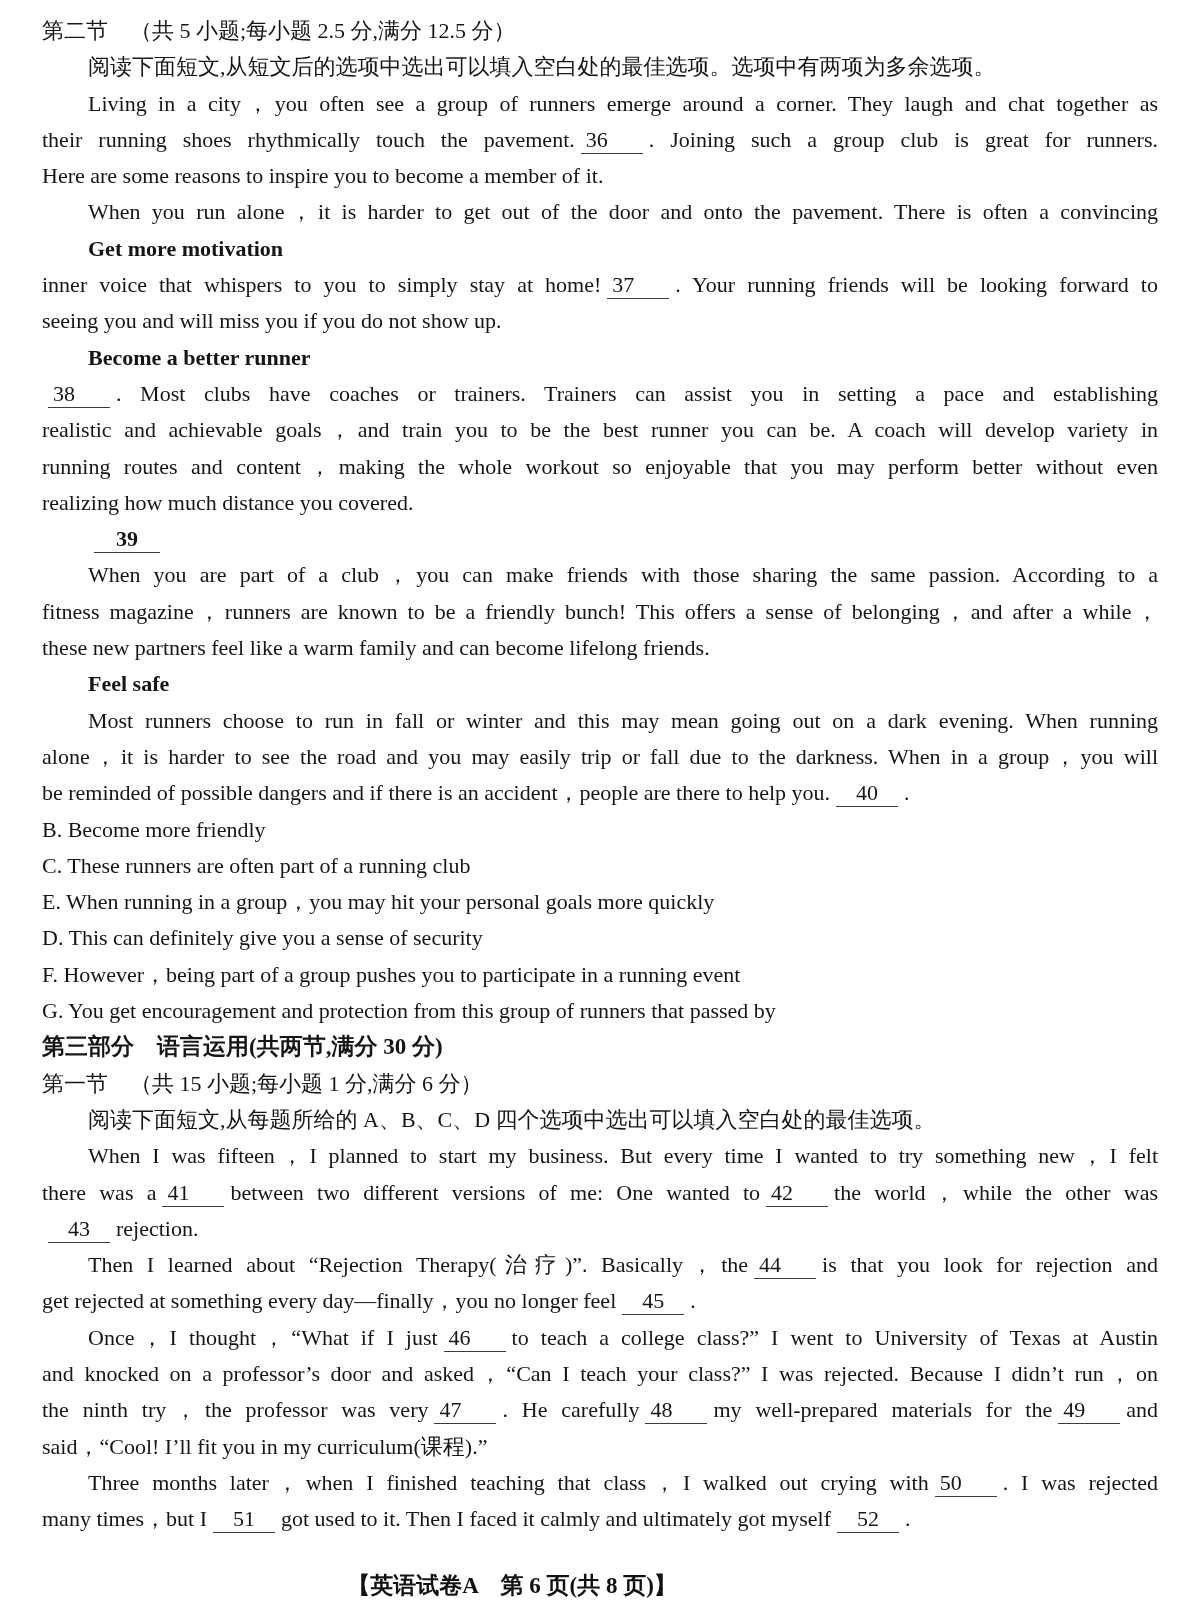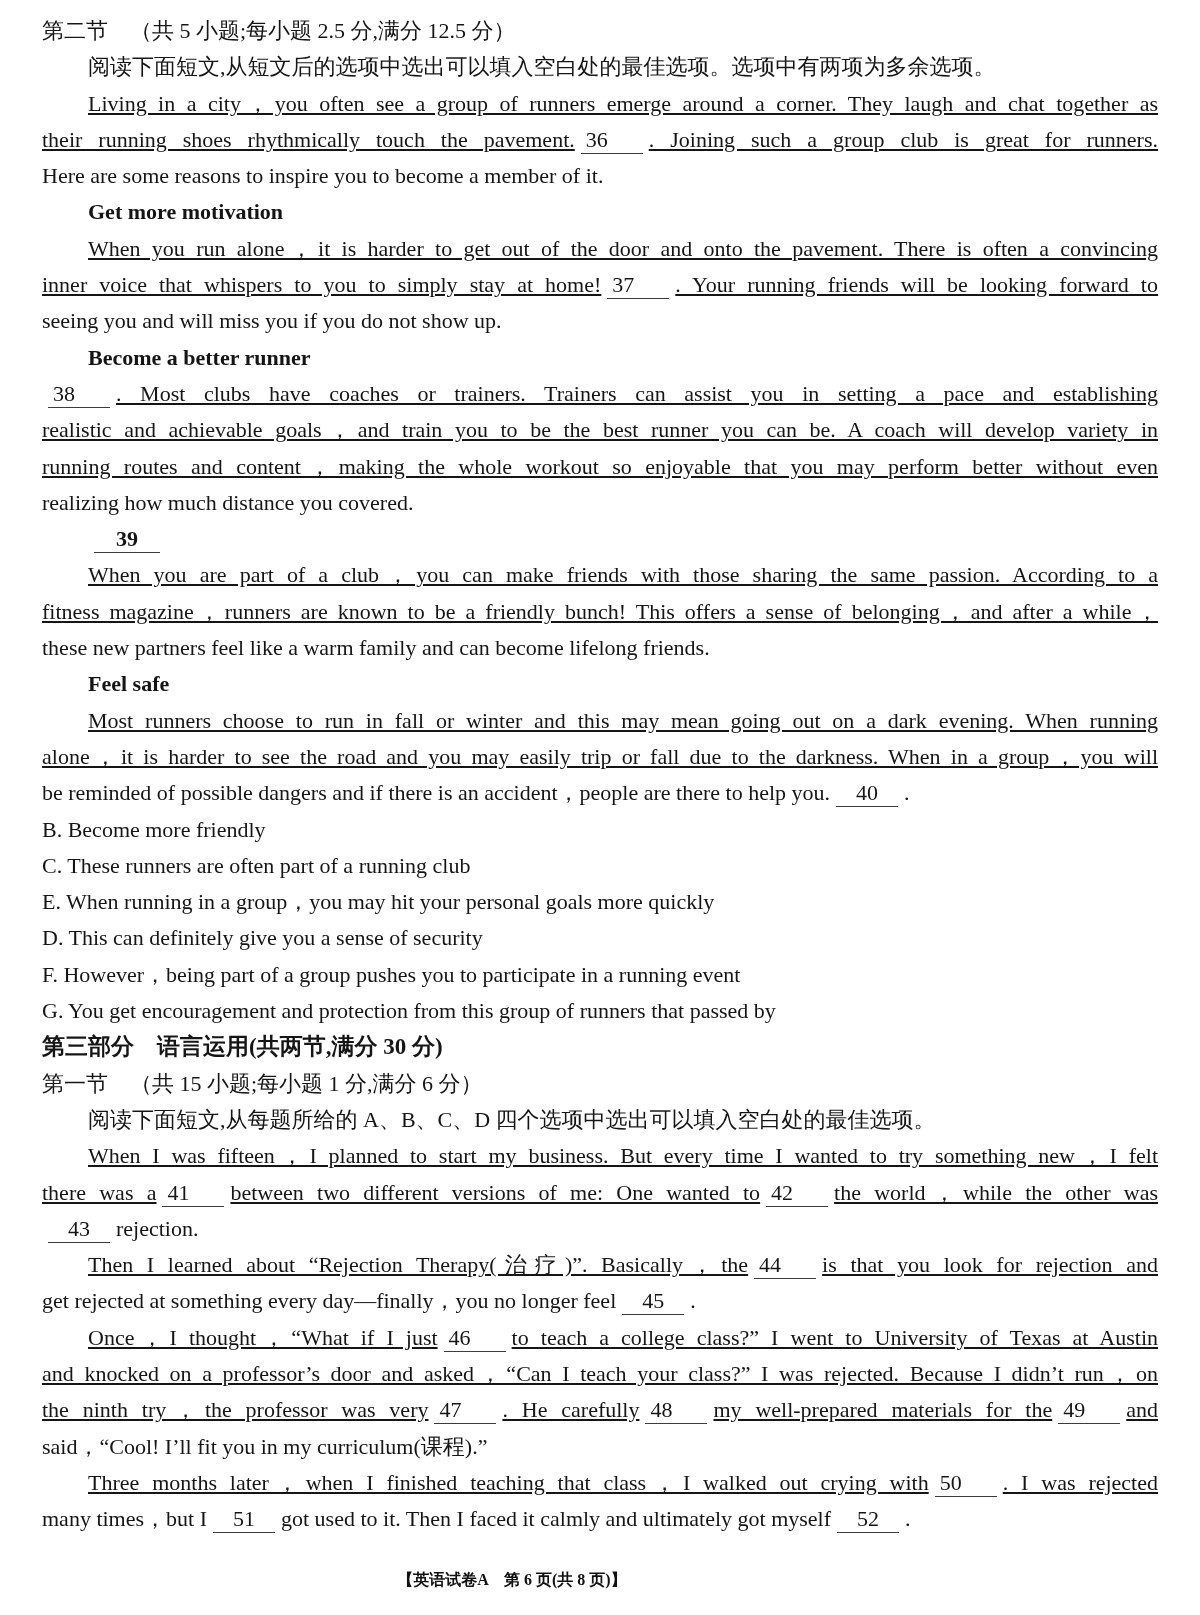--- a/index.html
+++ b/index.html
@@ -28,59 +28,59 @@
     font-size: 22px;
     font-family: "Liberation Serif", "DejaVu Serif", serif;
     white-space: normal;
   }
   .cn  { font-family: "Liberation Serif", "DejaVu Serif", serif; }
   .cnb { font-family: "Liberation Serif", "DejaVu Serif", serif; font-weight: 700; font-size: 23px; }
   .en  { font-family: "Liberation Serif", "DejaVu Serif", serif; }
   .enb { font-family: "Liberation Serif", "DejaVu Serif", serif; font-weight: 700; }
   .blankhead { font-weight: 700; }
   .ind  { padding-left: 46px; }
-  .just { text-align: justify; text-align-last: justify; text-decoration: underline; }
+  .just { text-align: justify; text-align-last: justify; }
   .blank {
     display: inline-block;
     min-width: 52px;
     padding: 0 5px;
     margin: 0 6px;
     border-bottom: 1.6px solid #3c3c3c;
     text-align: center;
     line-height: 26px;
     vertical-align: baseline;
   }
   .blankhead .blank {
     min-width: 56px;
     font-weight: 700;
   }
   .footer {
     position: absolute;
     left: 0;
     width: 1024px;
     top: 1570px;
     text-align: center;
-    font-size: 16px;
+    font-size: 23px;
     font-weight: 700;
     font-family: "Liberation Serif", "DejaVu Serif", serif;
     color: #111111;
   }
 </style>
 </head>
 <body>
 
 <div class="page">
   <div class="content" id="doc-lines">
       <div class="line cn"><span>第二节　（共 5 小题;每小题 2.5 分,满分 12.5 分）</span></div>
       <div class="line cn ind"><span>阅读下面短文,从短文后的选项中选出可以填入空白处的最佳选项。选项中有两项为多余选项。</span></div>
       <div class="line en just ind"><span>Living in a city，you often see a group of runners emerge around a corner. They laugh and chat together as</span></div>
       <div class="line en just"><span>their running shoes rhythmically touch the pavement.</span><span class="blank">36</span><span>. Joining such a group club is great for runners.</span></div>
       <div class="line en"><span>Here are some reasons to inspire you to become a member of it.</span></div>
+      <div class="line en just ind"><span>When you run alone，it is harder to get out of the door and onto the pavement. There is often a convincing</span></div>
       <div class="line enb ind"><span>Get more motivation</span></div>
-      <div class="line en just ind"><span>When you run alone，it is harder to get out of the door and onto the pavement. There is often a convincing</span></div>
       <div class="line en just"><span>inner voice that whispers to you to simply stay at home!</span><span class="blank">37</span><span>. Your running friends will be looking forward to</span></div>
       <div class="line en"><span>seeing you and will miss you if you do not show up.</span></div>
       <div class="line enb ind"><span>Become a better runner</span></div>
       <div class="line en just"><span class="blank">38</span><span>. Most clubs have coaches or trainers. Trainers can assist you in setting a pace and establishing</span></div>
       <div class="line en just"><span>realistic and achievable goals，and train you to be the best runner you can be. A coach will develop variety in</span></div>
       <div class="line en just"><span>running routes and content，making the whole workout so enjoyable that you may perform better without even</span></div>
       <div class="line en"><span>realizing how much distance you covered.</span></div>
       <div class="line en blankhead ind"><span class="blank">39</span></div>
       <div class="line en just ind"><span>When you are part of a club，you can make friends with those sharing the same passion. According to a</span></div>
       <div class="line en just"><span>fitness magazine，runners are known to be a friendly bunch! This offers a sense of belonging，and after a while，</span></div>

